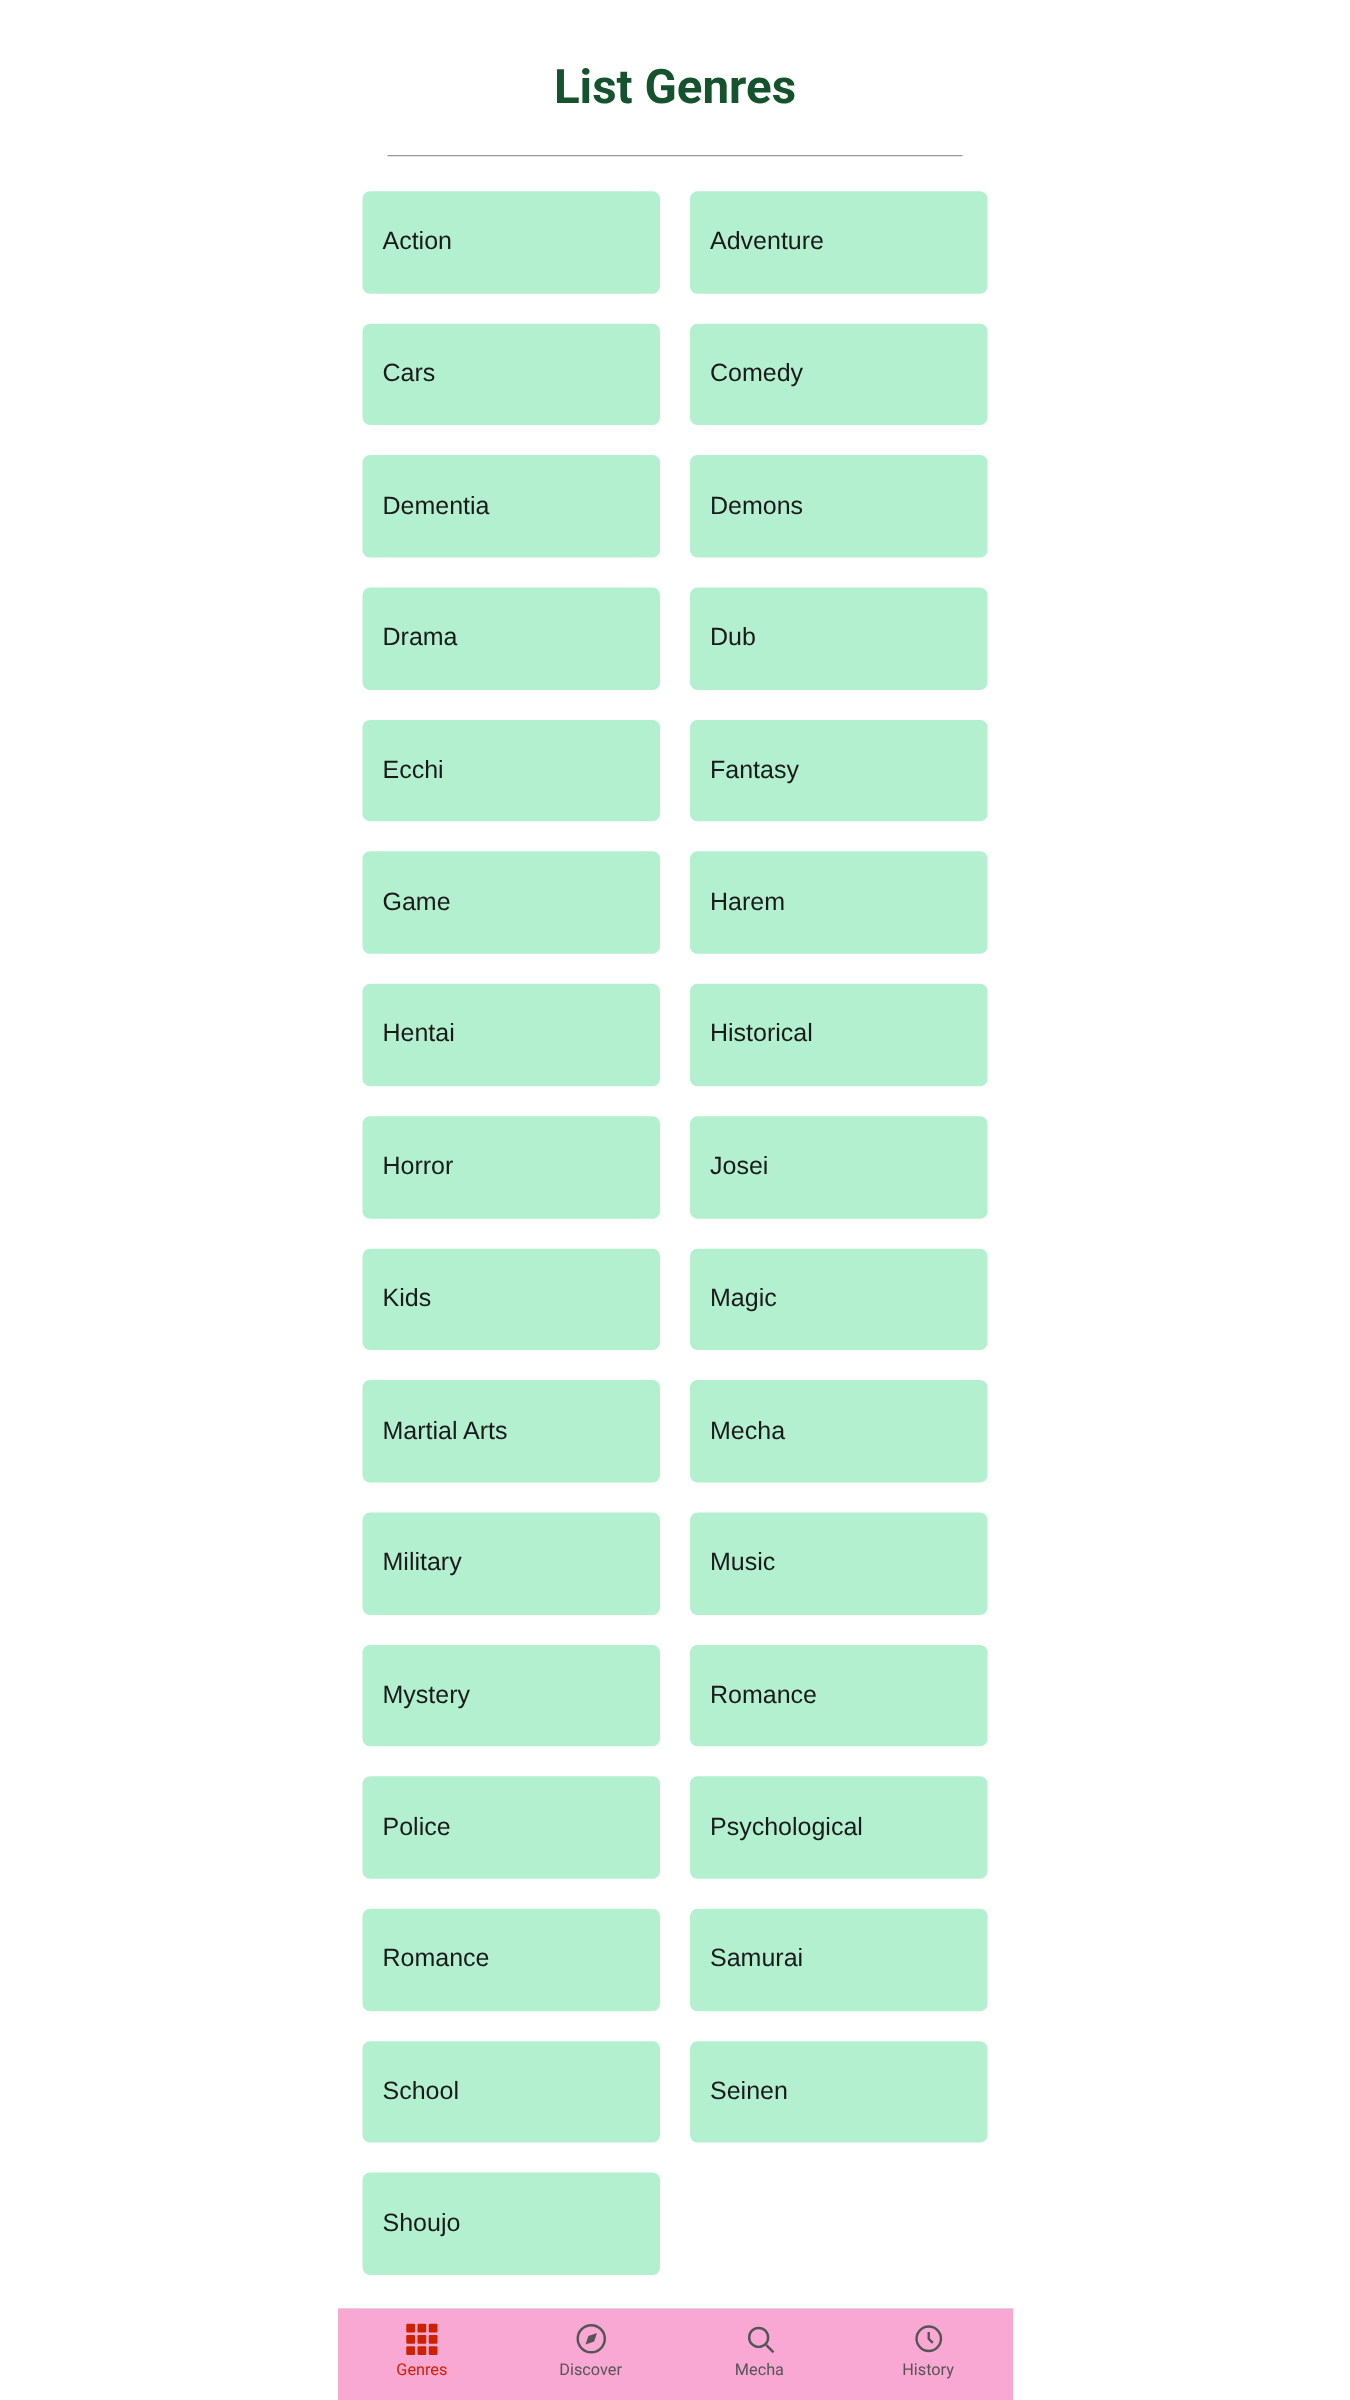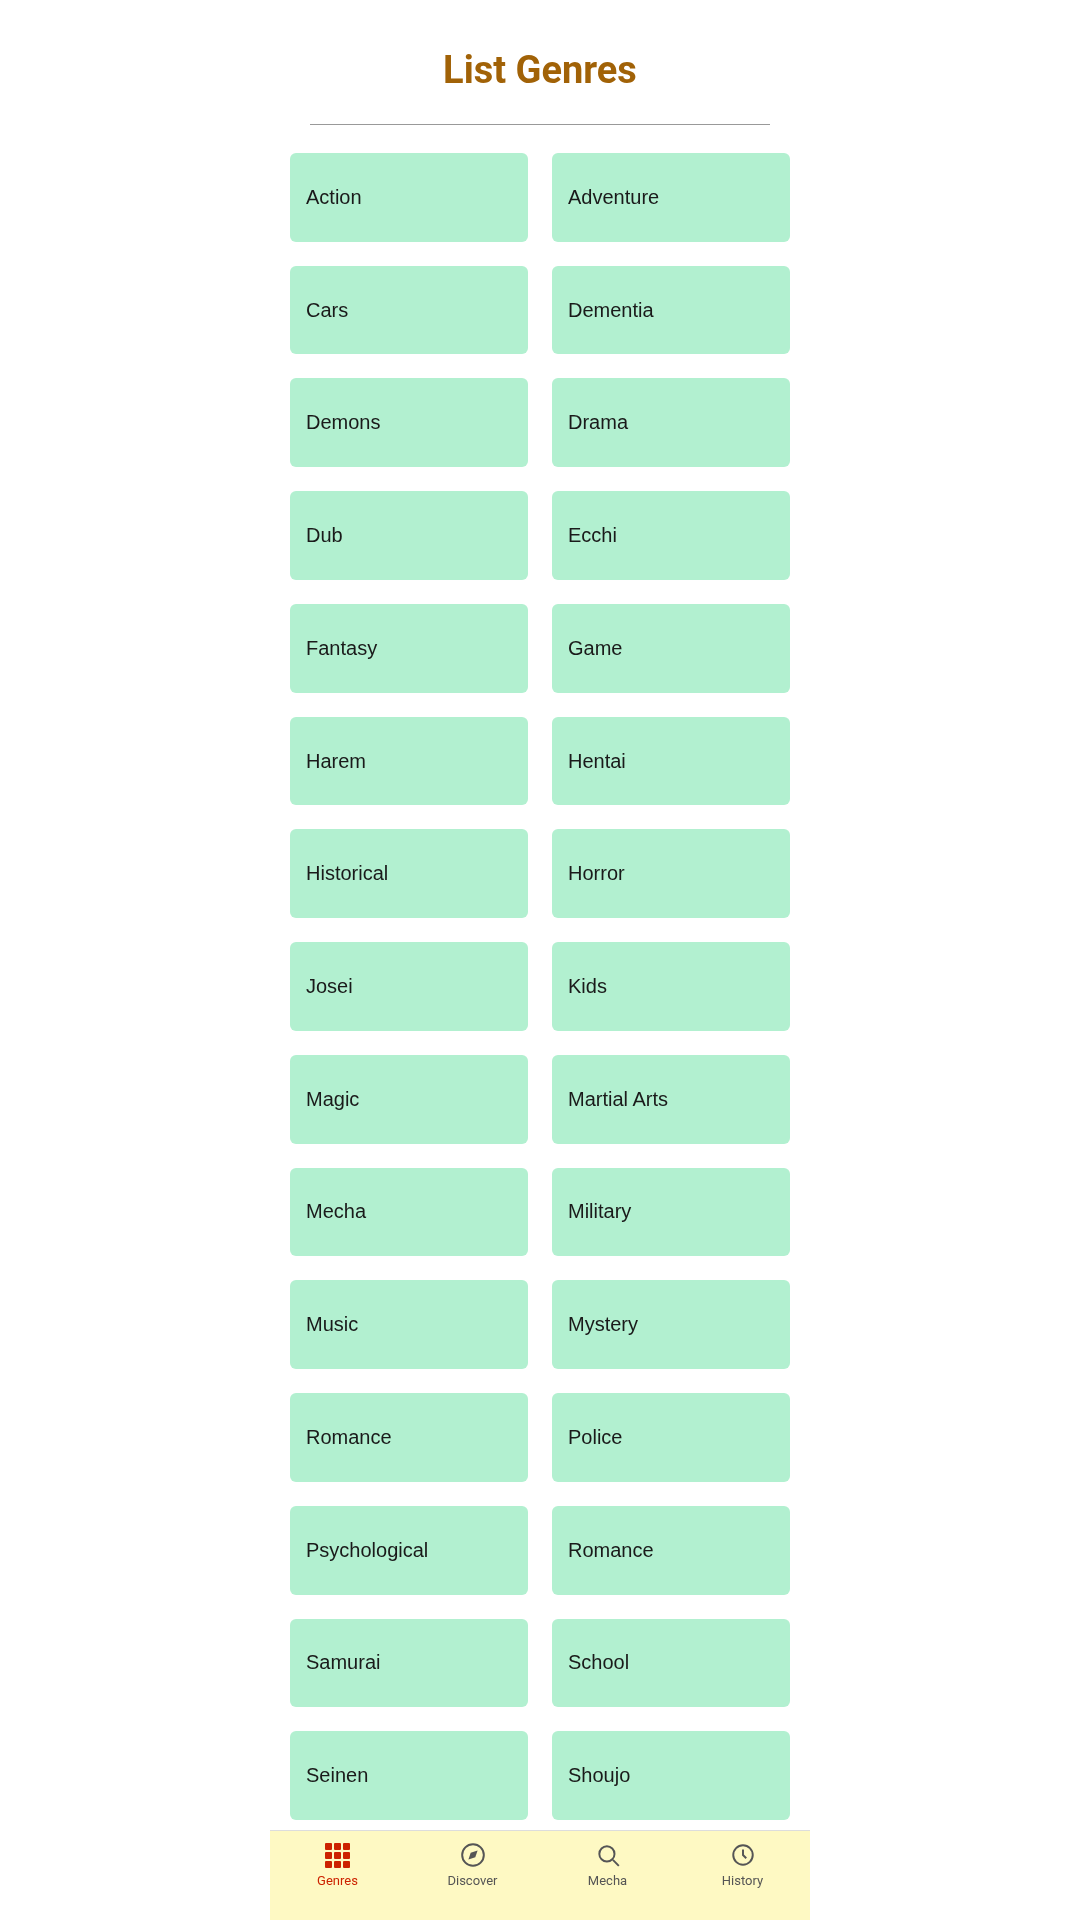--- a/index.html
+++ b/index.html
@@ -21,21 +21,21 @@
     }
 
     .page-header {
       text-align: center;
       padding: 48px 20px 24px;
     }
 
     .page-title {
       font-size: 38px;
       font-weight: 700;
-      color: #a16207;
+      color: #14532d;
     }
 
     .divider {
       height: 1px;
       background: #999;
       margin: 8px 40px 20px;
     }
 
     .genre-grid {
       display: grid;
@@ -58,26 +58,26 @@
       text-align: left;
     }
 
     .bottom-nav {
       position: fixed;
       bottom: 0;
       left: 50%;
       transform: translateX(-50%);
       width: 100%;
       max-width: 540px;
-      background: #fef9c3;
+      background: #f9a8d4;
       border-top: 1px solid #ddd;
       display: flex;
       justify-content: space-around;
       align-items: center;
-      padding: 10px 0 32px;
+      padding: 10px 0 16px;
     }
 
     .nav-item {
       display: flex;
       flex-direction: column;
       align-items: center;
       gap: 4px;
       cursor: pointer;
       flex: 1;
     }
@@ -126,20 +126,21 @@
 <div class="page-header">
   <h1 class="page-title">List Genres</h1>
 </div>
 
 <div class="divider"></div>
 
 <div class="genre-grid">
 <button class="genre-item">Action</button>
     <button class="genre-item">Adventure</button>
     <button class="genre-item">Cars</button>
+    <button class="genre-item">Comedy</button>
     <button class="genre-item">Dementia</button>
     <button class="genre-item">Demons</button>
     <button class="genre-item">Drama</button>
     <button class="genre-item">Dub</button>
     <button class="genre-item">Ecchi</button>
     <button class="genre-item">Fantasy</button>
     <button class="genre-item">Game</button>
     <button class="genre-item">Harem</button>
     <button class="genre-item">Hentai</button>
     <button class="genre-item">Historical</button>

